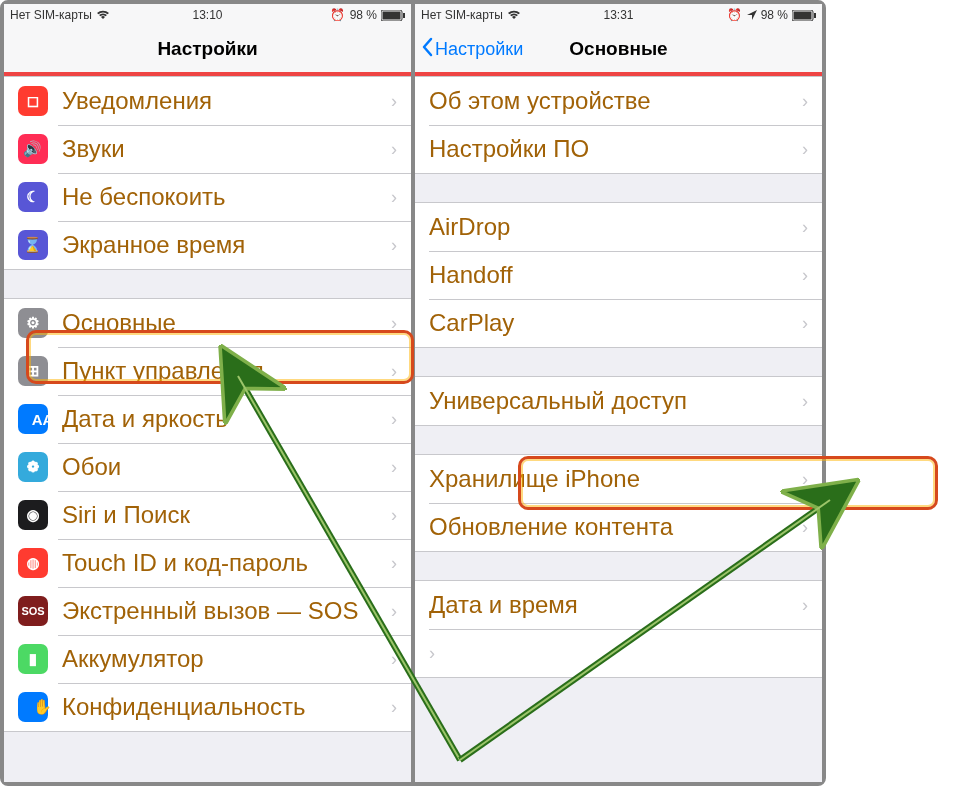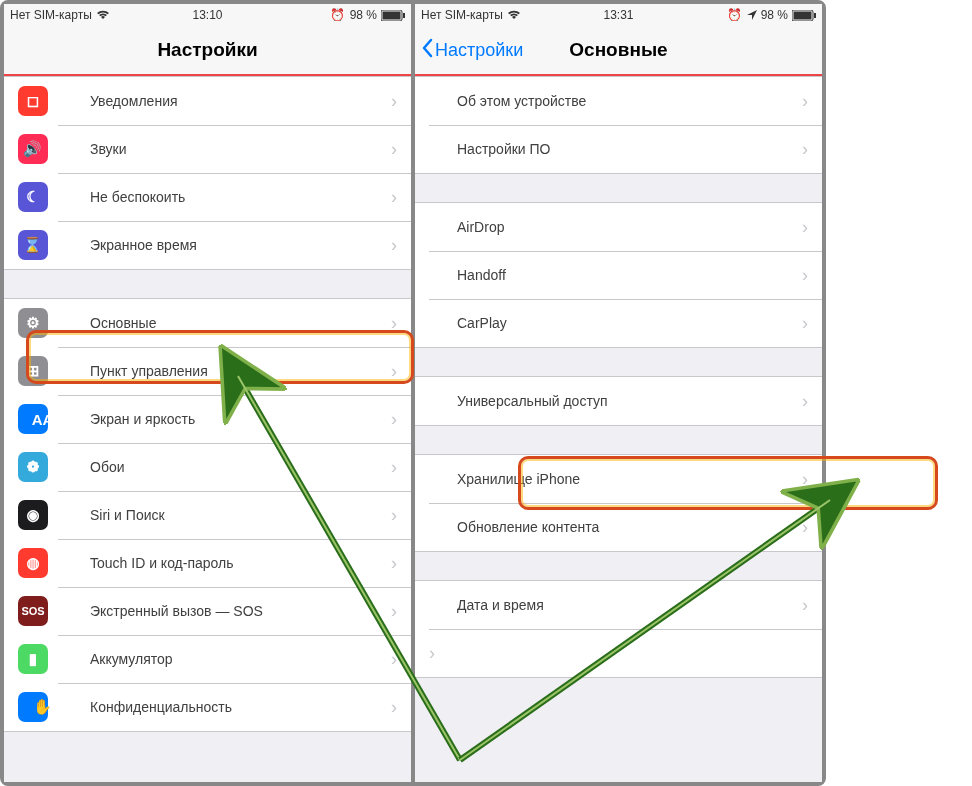--- a/index.html
+++ b/index.html
@@ -36,21 +36,21 @@
     padding: 0 6px;
     font-size: 12px;
     color: #333;
   }
   .status-left, .status-right, .status-center { display: flex; align-items: center; gap: 4px; }
   .status-center { position: absolute; left: 50%; transform: translateX(-50%); }
   .wifi-icon, .alarm-icon, .loc-icon, .battery-icon { display: inline-flex; }
   .nav-bar {
     height: 50px;
     background: #f7f7f8;
-    border-bottom: 2px solid #ef4444;
+    border-bottom: 4px solid #ef4444;
     display: flex;
     align-items: center;
     justify-content: center;
     position: relative;
   }
   .nav-title { font-size: 19px; font-weight: 600; color: #000; }
   .nav-back {
     position: absolute; left: 6px; top: 0; bottom: 0;
     display: flex; align-items: center;
     color: #007aff; font-size: 18px;
@@ -71,21 +71,21 @@
     position: absolute; top: 0; left: 54px; right: 0;
     height: 1px; background: #c8c8cc;
   }
   .row.no-icon + .row.no-icon::before { left: 14px; }
   .row-icon {
     width: 30px; height: 30px; border-radius: 7px;
     margin-right: 14px; flex-shrink: 0;
     display: flex; align-items: center; justify-content: center;
     color: #fff; font-size: 15px; font-weight: bold;
   }
-  .row-label { flex: 1; font-size: 14px; color: #404040; margin-left: 28px; }
+  .row-label { flex: 1; font-size: 24px; color: #a16207; }
   .row-chevron { color: #c7c7cc; font-size: 18px; }
   .highlight {
     position: absolute;
     border: 3px solid #d6491c;
     box-shadow: 0 0 0 2px rgba(255,180,0,.5) inset;
     border-radius: 10px;
     pointer-events: none;
     z-index: 50;
   }
   .arrow-overlay {
@@ -166,21 +166,21 @@
             <div class="row-label">Основные</div>
             <div class="row-chevron">›</div>
           </div>
           <div class="row">
             <div class="row-icon ic-grey">⊞</div>
             <div class="row-label">Пункт управления</div>
             <div class="row-chevron">›</div>
           </div>
           <div class="row">
             <div class="row-icon ic-blue">AA</div>
-            <div class="row-label">Экран и яркость</div>
+            <div class="row-label">Дата и яркость</div>
             <div class="row-chevron">›</div>
           </div>
           <div class="row">
             <div class="row-icon ic-cyan">❁</div>
             <div class="row-label">Обои</div>
             <div class="row-chevron">›</div>
           </div>
           <div class="row">
             <div class="row-icon ic-black">◉</div>
             <div class="row-label">Siri и Поиск</div>

